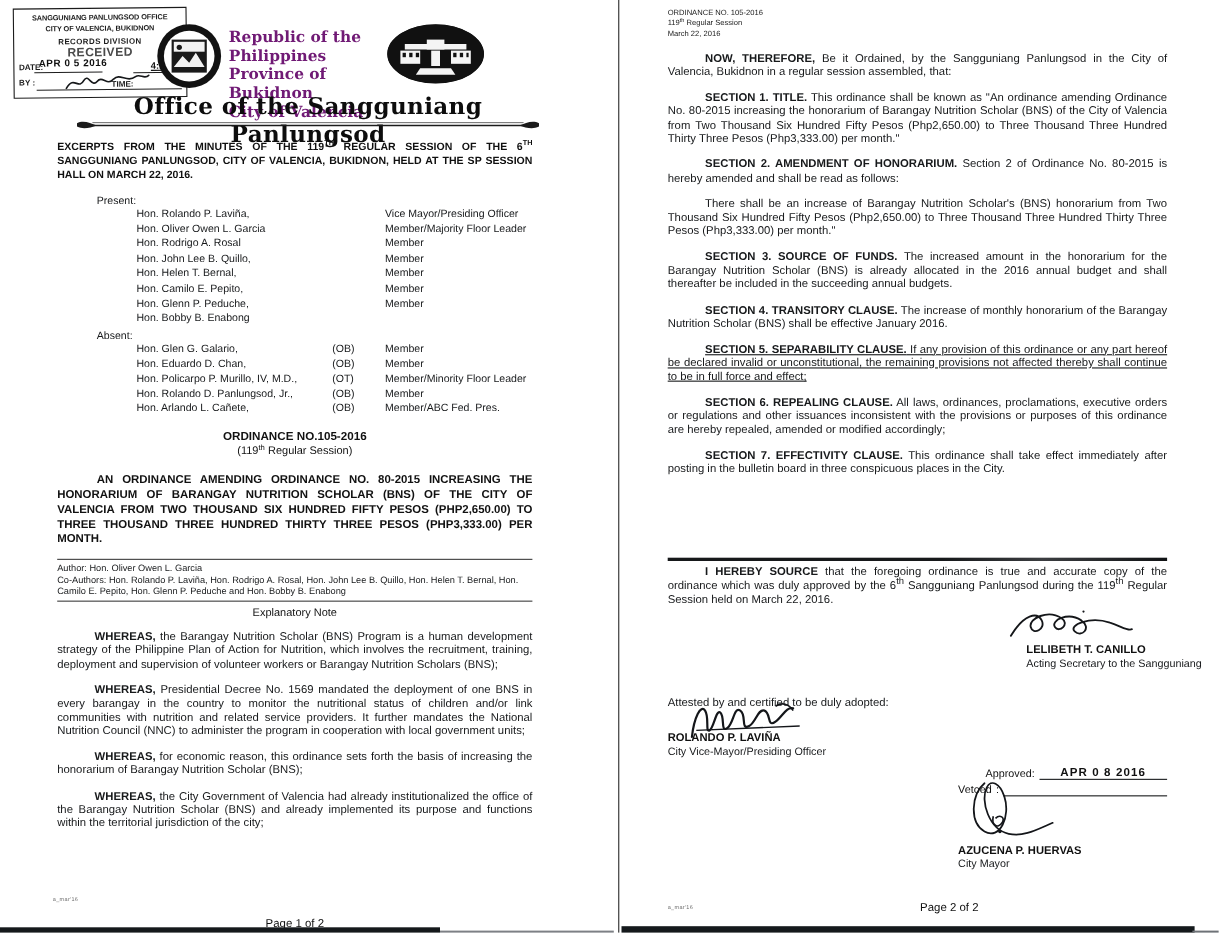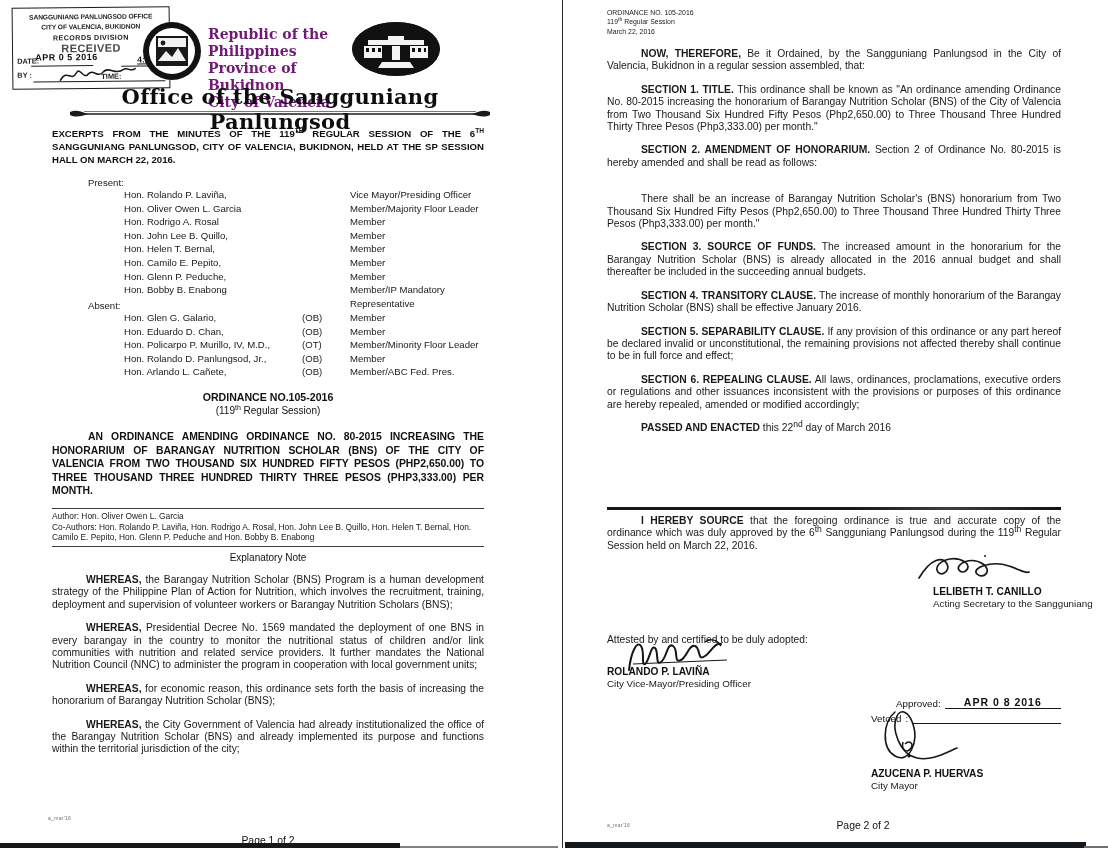--- a/index.html
+++ b/index.html
@@ -319,21 +319,20 @@
           <span class="rl">Member</span>
         </div>
         <div class="r">
           <span class="nm">Hon. Glenn P. Peduche,</span>
           <span class="ob"></span>
           <span class="rl">Member</span>
         </div>
         <div class="r">
           <span class="nm">Hon. Bobby B. Enabong</span>
           <span class="ob"></span>
-          <span class="rl">Member/IP Mandatory Representative</span>
         </div>
       </div>
 
     <div class="lbl" style="left:88px; top:300px;">Absent:</div>
     <div class="roster" id="absent-roster" style="left:124px; top:311px; width:380px;">
         <div class="r">
           <span class="nm">Hon. Glen G. Galario,</span>
           <span class="ob">(OB)</span>
           <span class="rl">Member</span>
         </div>
@@ -395,27 +394,27 @@
 
     <div class="r-head">
       <div>ORDINANCE NO. 105-2016</div>
       <div>119<sup>th</sup> Regular Session</div>
       <div>March 22, 2016</div>
     </div>
 
     <div id="page2-body" style="position:absolute; left:44px; top:48px; width:454px;">
         <p class="body-p ind" style="margin: 0px 0px 11px;"><b>NOW, THEREFORE,</b><span> Be it Ordained, by the Sangguniang Panlungsod in the City of Valencia, Bukidnon in a regular session assembled, that:</span></p>
         <p class="body-p ind" style="margin: 0px 0px 11px;"><b>SECTION 1. TITLE.</b><span> This ordinance shall be known as "An ordinance amending Ordinance No. 80-2015 increasing the honorarium of Barangay Nutrition Scholar (BNS) of the City of Valencia from Two Thousand Six Hundred Fifty Pesos (Php2,650.00) to Three Thousand Three Hundred Thirty Three Pesos (Php3,333.00) per month."</span></p>
-        <p class="body-p ind" style="margin: 0px 0px 24px;"><b>SECTION 2. AMENDMENT OF HONORARIUM.</b><span> Section 2 of Ordinance No. 80-2015 is hereby amended and shall be read as follows:</span></p>
+        <p class="body-p ind" style="margin: 0px 0px 11px;"><b>SECTION 2. AMENDMENT OF HONORARIUM.</b><span> Section 2 of Ordinance No. 80-2015 is hereby amended and shall be read as follows:</span></p>
         <p class="body-p ind" style="margin: 0px 0px 11px;"><span>There shall be an increase of Barangay Nutrition Scholar's (BNS) honorarium from Two Thousand Six Hundred Fifty Pesos (Php2,650.00) to Three Thousand Three Hundred Thirty Three Pesos (Php3,333.00) per month."</span></p>
         <p class="body-p ind" style="margin: 0px 0px 11px;"><b>SECTION 3. SOURCE OF FUNDS.</b><span> The increased amount in the honorarium for the Barangay Nutrition Scholar (BNS) is already allocated in the 2016 annual budget and shall thereafter be included in the succeeding annual budgets.</span></p>
         <p class="body-p ind" style="margin: 0px 0px 11px;"><b>SECTION 4. TRANSITORY CLAUSE.</b><span> The increase of monthly honorarium of the Barangay Nutrition Scholar (BNS) shall be effective January 2016.</span></p>
-        <p class="body-p ind" style="margin: 0px 0px 11px;"><b>SECTION 5. SEPARABILITY CLAUSE.</b><span> If any provision of this ordinance or any part hereof be declared invalid or unconstitutional, the remaining provisions not affected thereby shall continue to be in full force and effect;</span></p>
+        <p class="body-p ind" style="margin: 0px 0px 11px; text-decoration: underline;"><b>SECTION 5. SEPARABILITY CLAUSE.</b><span> If any provision of this ordinance or any part hereof be declared invalid or unconstitutional, the remaining provisions not affected thereby shall continue to be in full force and effect;</span></p>
         <p class="body-p ind" style="margin: 0px 0px 11px;"><b>SECTION 6. REPEALING CLAUSE.</b><span> All laws, ordinances, proclamations, executive orders or regulations and other issuances inconsistent with the provisions or purposes of this ordinance are hereby repealed, amended or modified accordingly;</span></p>
-        <p class="body-p ind" style="margin: 0px 0px 11px;"><b>PASSED AND ENACTED</b><span> this 22<sup>nd</sup> day of March 2016</span></p>
+        <p class="body-p ind" style="margin: 0px 0px 11px;"><b>SECTION 7. EFFECTIVITY CLAUSE.</b><span> This ordinance shall take effect immediately after posting in the bulletin board in three conspicuous places in the City.</span></p>
       </div>
 
     <div class="rule-thick fade" style="top:507px;"></div>
 
     <div class="body-p ind" style="position:absolute; left:44px; top:515px; width:454px;">
       <b>I HEREBY SOURCE</b><span> that the foregoing ordinance is true and accurate copy of the ordinance which was duly approved by the 6<sup>th</sup> Sangguniang Panlungsod during the 119<sup>th</sup> Regular Session held on March 22, 2016.</span>
     </div>
 
     <svg style="position:absolute; left:350px; top:552px; width:120px; height:32px;" viewBox="0 0 120 32">
       <path d="M6,26 C18,6 30,4 34,12 C38,20 26,26 24,18 C22,10 40,2 52,10 C60,15 50,24 46,18 C42,12 58,4 70,12 C80,19 70,28 64,22 C58,16 78,8 96,14 C106,17 112,22 116,20" fill="none" stroke="#15171a" stroke-width="1.7" stroke-linecap="round"></path>

